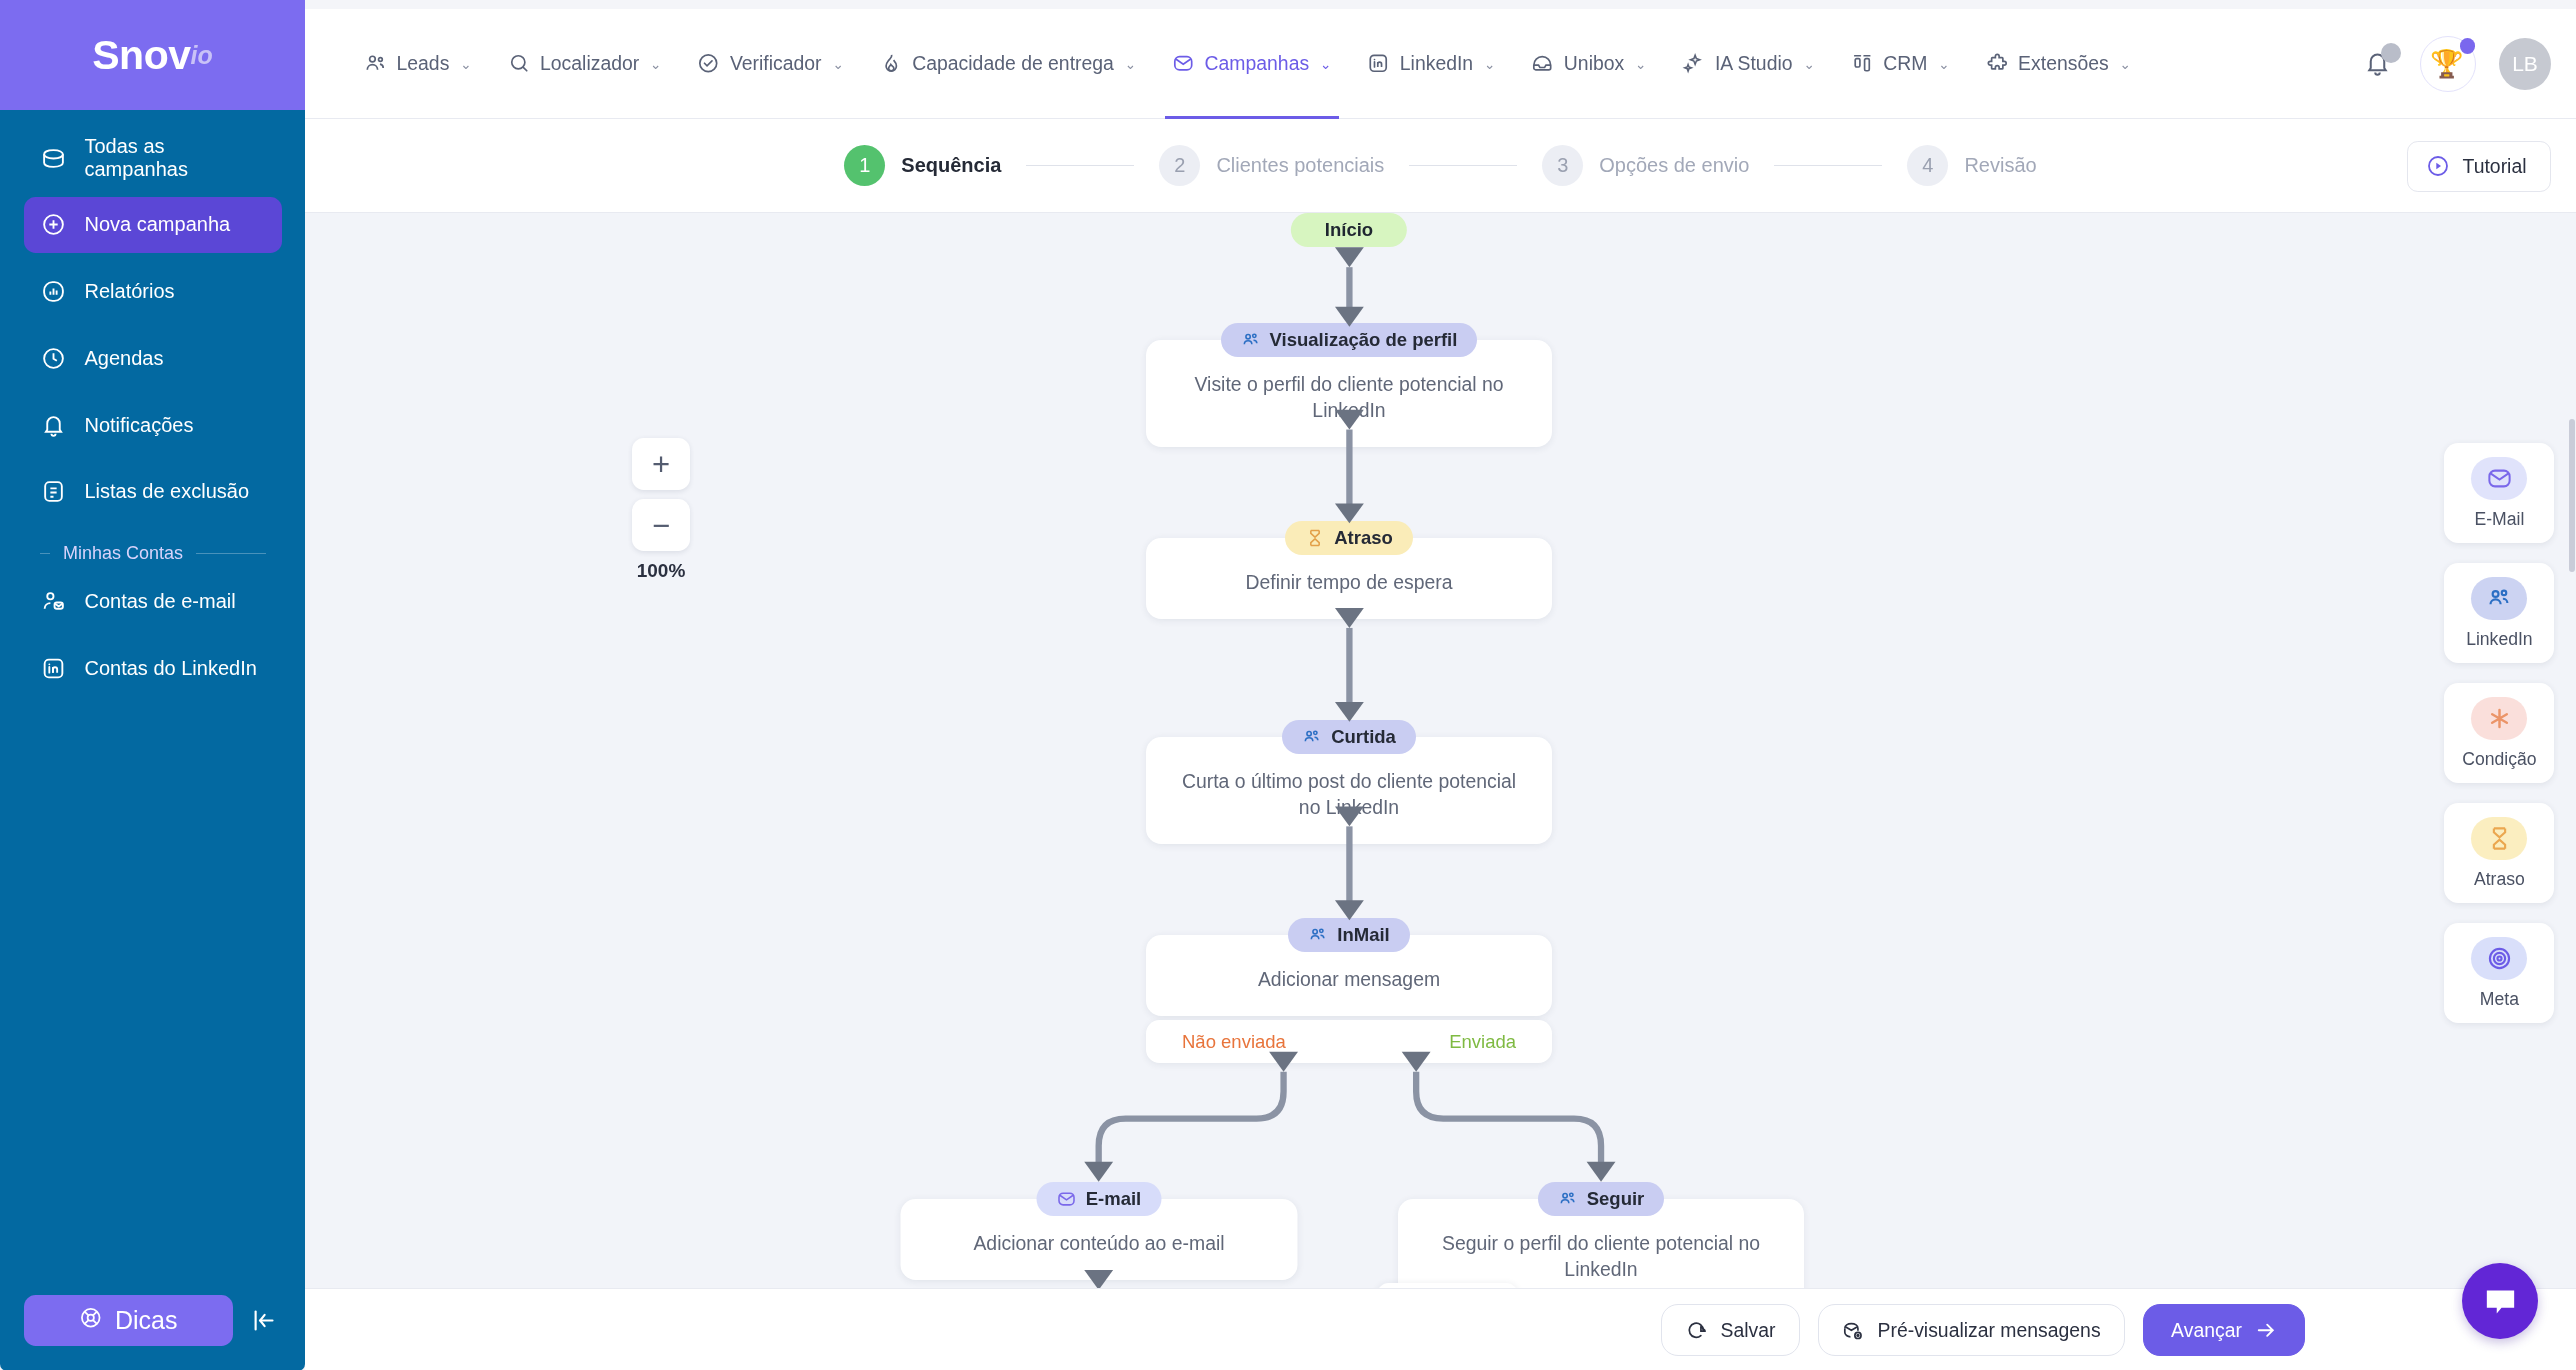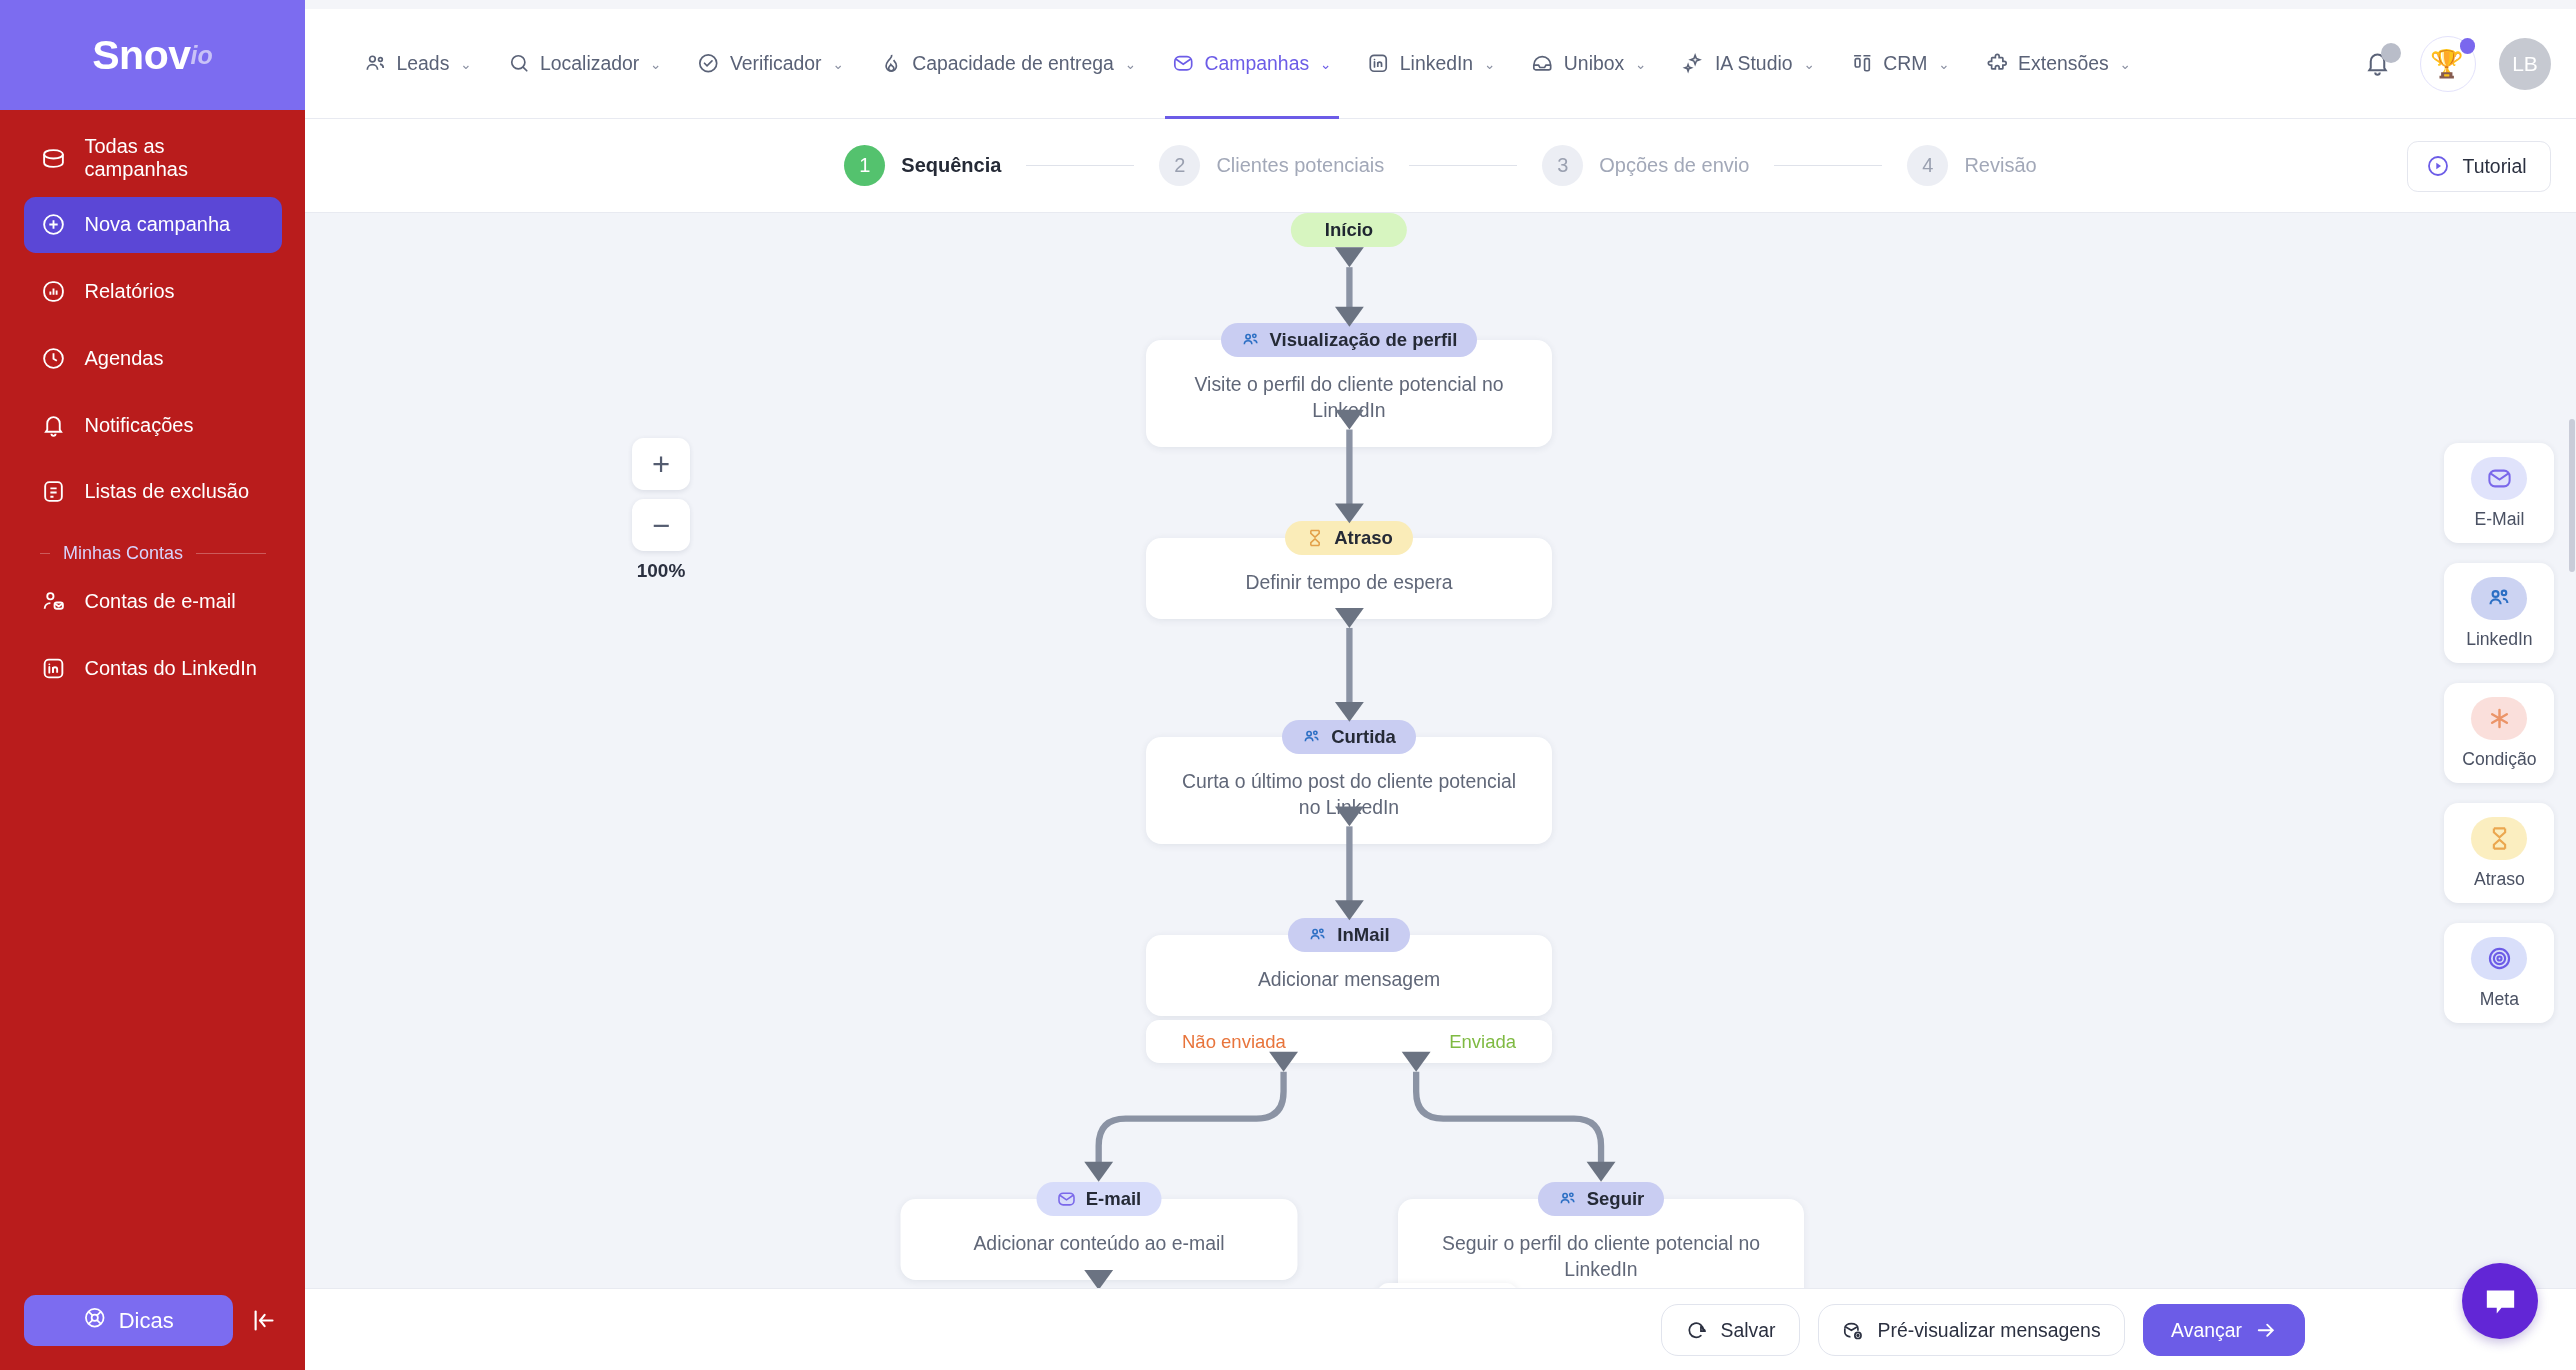--- a/index.html
+++ b/index.html
@@ -7,24 +7,24 @@
     width: 2576px; height: 1371px;
     font-family: "Liberation Sans", sans-serif;
     background: #f4f5f9;
     overflow: hidden;
   }
   .app { position: relative; width: 2576px; height: 1371px; display: flex; }
 
   
   .sidebar {
     width: 305px; height: 1371px;
-    background: #b91c1c;
+    background: #0369a1;
     position: relative;
     flex: 0 0 305px;
-    display: flex; flex-direction: column;
+    display: flex; flex-direction: column; border-radius: 7px;
   }
   .brand {
     height: 110px; background: #7c6cf0;
     display: flex; align-items: center; justify-content: center;
   }
   .brand-text { font-size: 41px; font-weight: 700; color: #fff; letter-spacing: -0.5px; }
   .brand-io { font-size: 25px; font-weight: 700; font-style: italic; color: #c9c2f7; }
   .nav { padding: 20px 23.5px 0 23.5px; }
   .nav-item {
     display: flex; align-items: center; gap: 18px;
@@ -41,21 +41,21 @@
   .sect-line { flex: 1 1 auto; height: 0.9px; background: rgba(255,255,255,.28); }
   .sect-line.lead { flex: 0 0 10.8px; }
   .sect-text { font-size: 18px; color: #d8d3fb; white-space: nowrap; }
   .side-bottom {
     margin-top: auto; padding: 0 23.5px 25px 23.5px;
     display: flex; align-items: center; gap: 12.6px;
   }
   .dicas {
     flex: 1 1 auto; background: #7c6cf0; border-radius: 11.7px;
     height: 51px; display: flex; align-items: center; justify-content: center; gap: 12.6px;
-    color: #fff; font-size: 22px; cursor: pointer;
+    color: #fff; font-size: 25px; cursor: pointer;
   }
   .collapse-btn { width: 36px; height: 36px; display:flex; align-items:center; justify-content:center; cursor:pointer; }
 
   
   .main { flex: 1 1 auto; display: flex; flex-direction: column; min-width: 0; position: relative; }
 
   
   .topbar {
     height: 110px; background: #ffffff; border-bottom: 0.9px solid #e8eaf1;
     display: flex; align-items: center; padding: 0 25px 0 41px; gap: 0; margin-top: 9px;

